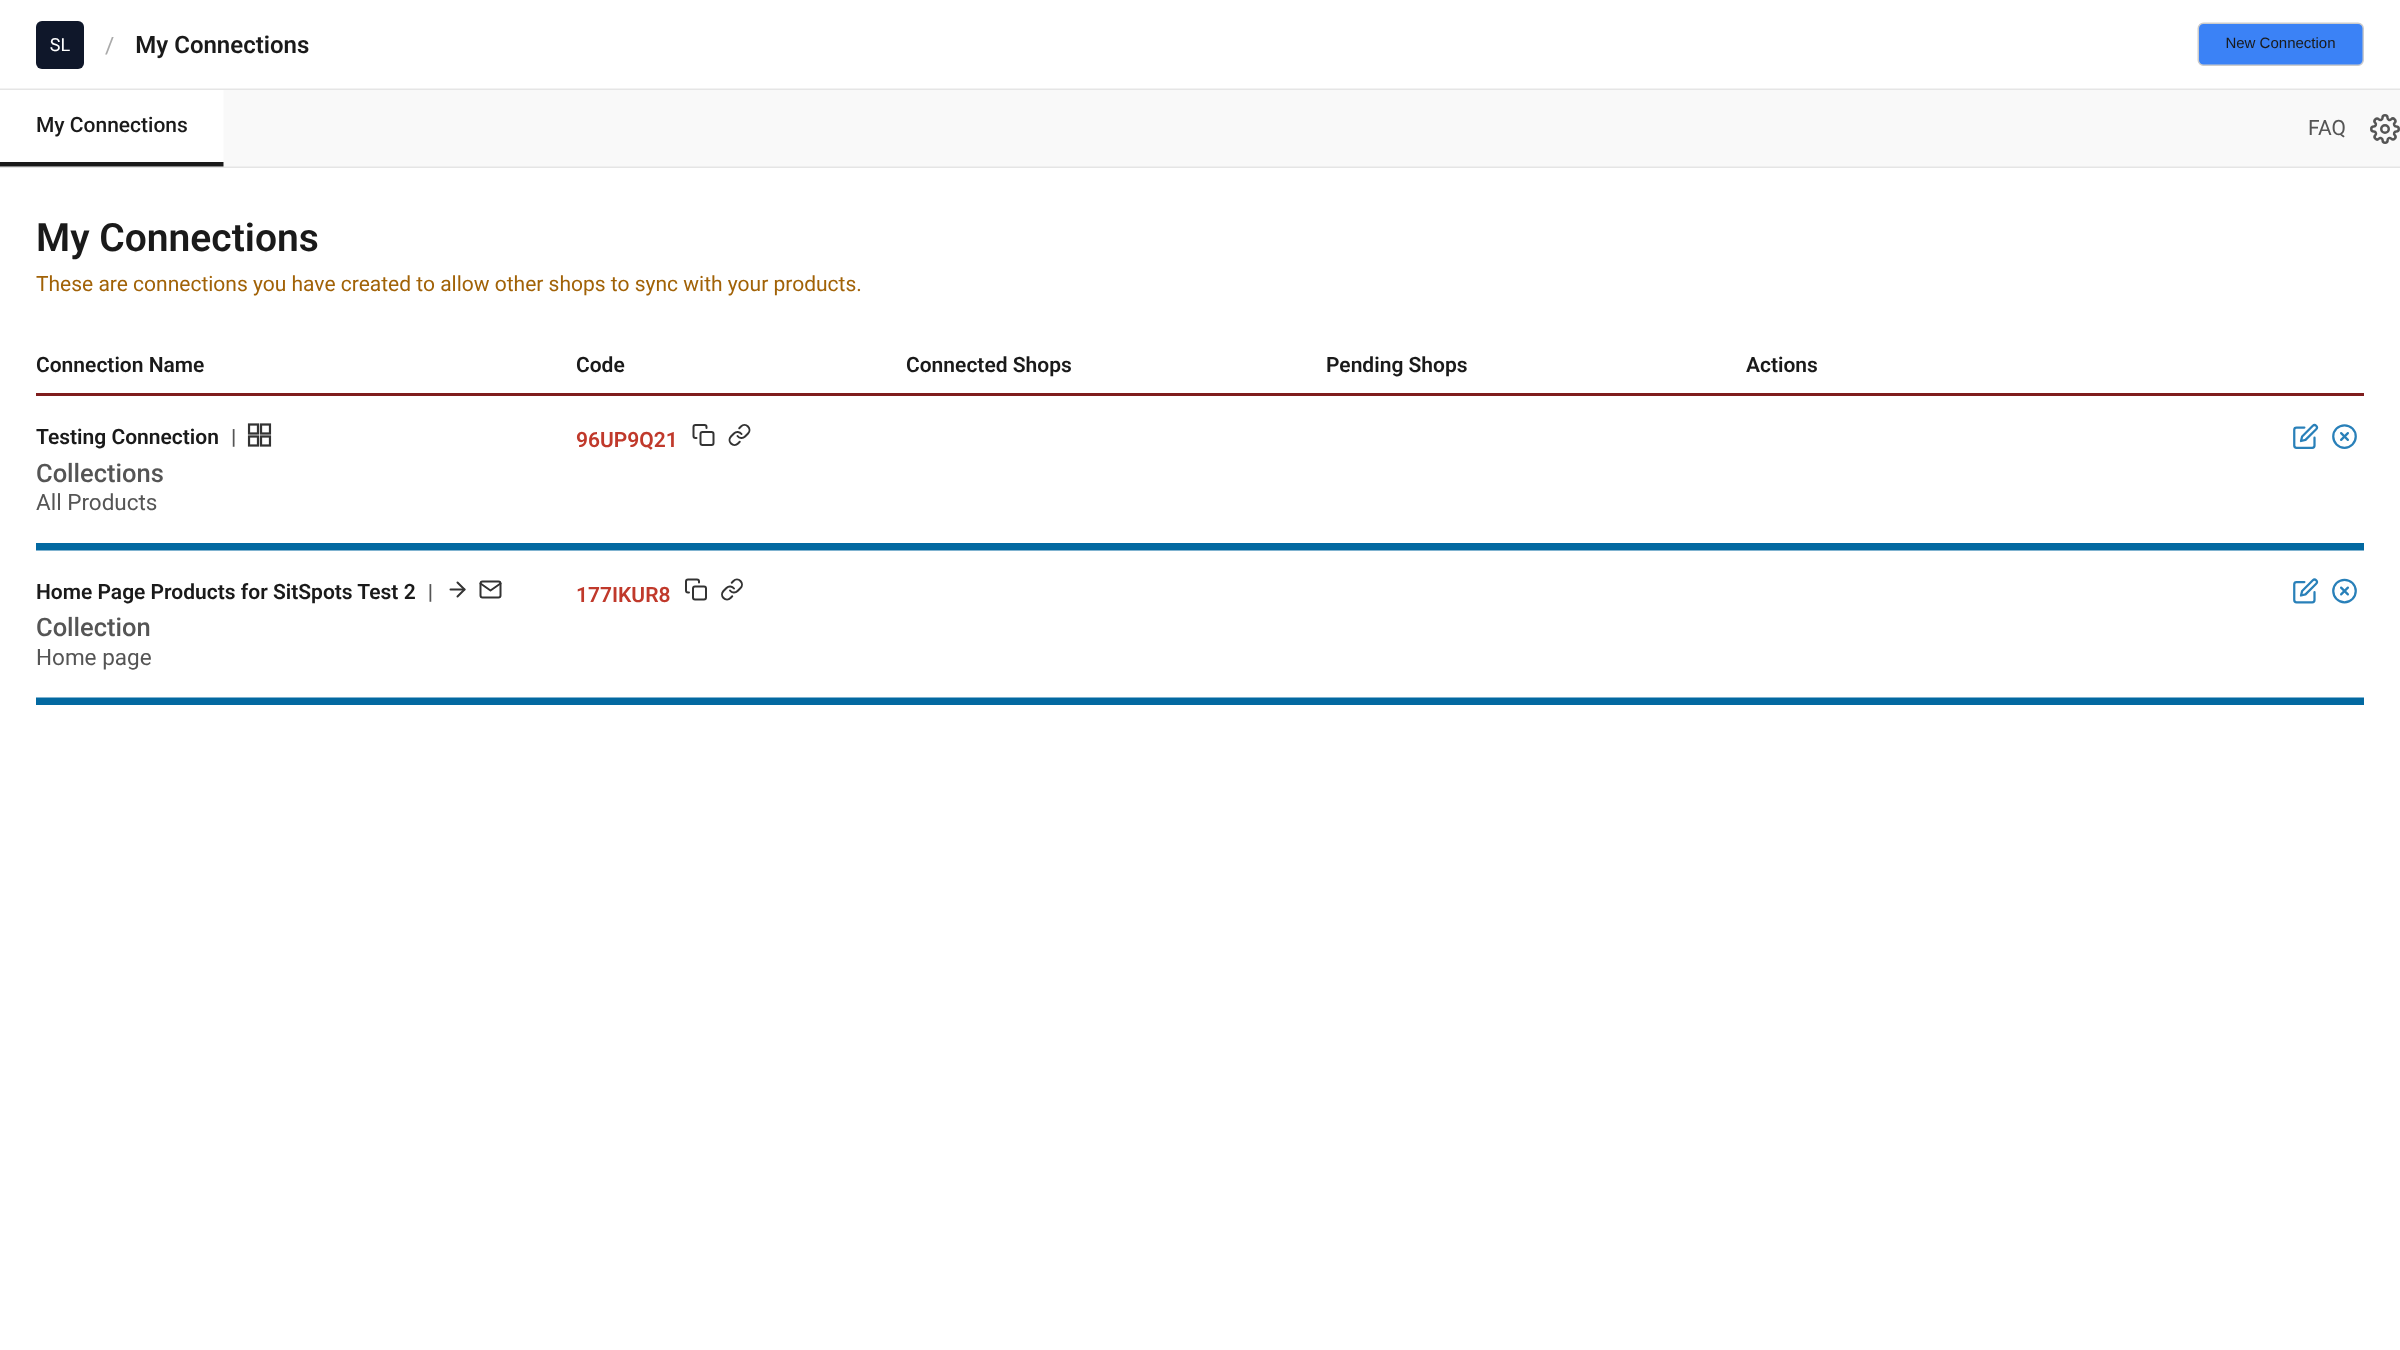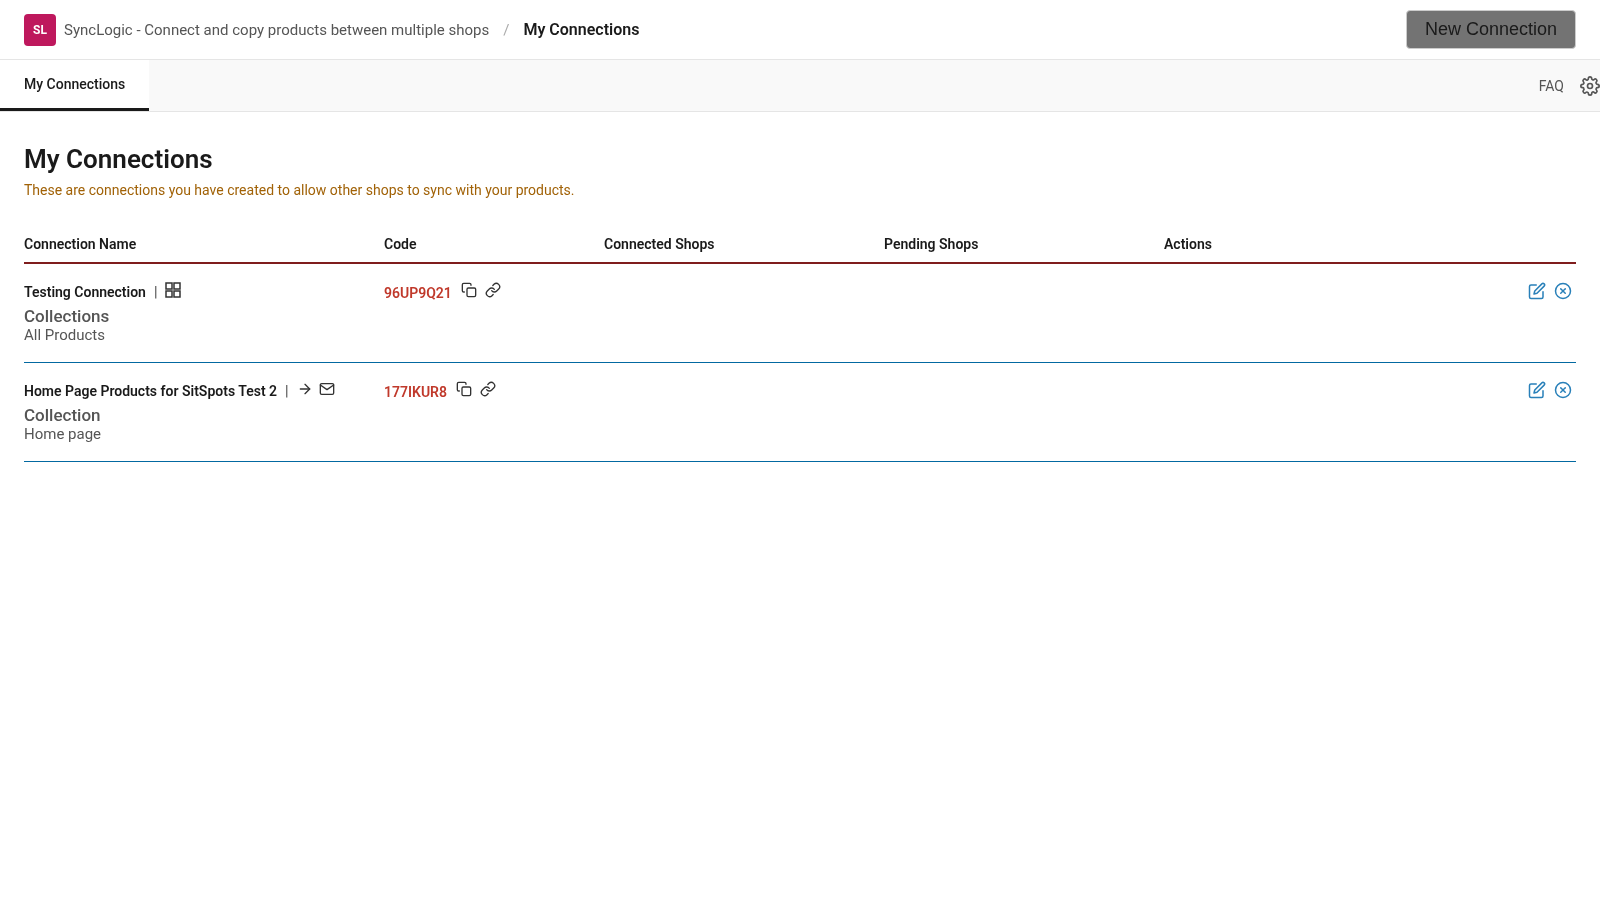--- a/index.html
+++ b/index.html
@@ -27,27 +27,27 @@
       background: #fff;
     }
     .header-left {
       display: flex;
       align-items: center;
       gap: 8px;
     }
     .logo {
       width: 32px;
       height: 32px;
-      background: #be185d;
+      background: #0f172a;
       border-radius: 4px;
       display: flex;
       align-items: center;
       justify-content: center;
       color: #fff;
-      font-weight: 700;
+      font-weight: 400;
       font-size: 12px;
       flex-shrink: 0;
     }
     .header-title-text {
       color: #555;
       font-size: 15px;
     }
     .header-separator {
       color: #aaa;
       margin: 0 6px;
@@ -58,24 +58,24 @@
       font-size: 16px;
       color: #1a1a1a;
     }
     .header-actions {
       display: flex;
       gap: 10px;
     }
     .btn-outline {
       padding: 8px 18px;
       border: 1px solid #ccc;
-      background: #737373;
+      background: #3b82f6;
       border-radius: 4px;
       cursor: pointer;
-      font-size: 18px;
+      font-size: 10px;
       color: #1a1a1a;
       font-weight: 500;
     }
 
     
     .tabs-bar {
       display: flex;
       align-items: center;
       justify-content: space-between;
       border-bottom: 1px solid #e5e5e5;
@@ -148,21 +148,21 @@
       font-size: 14px;
       color: #1a1a1a;
     }
     .col-name { width: 360px; }
     .col-code { width: 220px; }
     .col-connected { width: 280px; }
     .col-pending { width: 280px; }
     .col-actions { text-align: right; padding-right: 4px !important; }
 
     .connections-table tbody tr {
-      border-bottom: 1px solid #0369a1;
+      border-bottom: 5px solid #0369a1;
       margin-top: 16px;
     }
     .connections-table tbody td {
       padding: 18px 0;
       vertical-align: top;
     }
 
     .connection-name-row {
       display: flex;
       align-items: center;
@@ -223,21 +223,20 @@
       font-size: 14px;
       margin: 0 2px;
     }
   </style>
 </head>
 <body>
 
 <div class="header">
   <div class="header-left">
     <div class="logo">SL</div>
-    <span class="header-title-text">SyncLogic - Connect and copy products between multiple shops</span>
     <span class="header-separator">/</span>
     <span class="header-current-page">My Connections</span>
   </div>
   <div class="header-actions">
     <button class="btn-outline">New Connection</button>
   </div>
 </div>
 
 <div class="tabs-bar">
   <div class="tabs-left">

